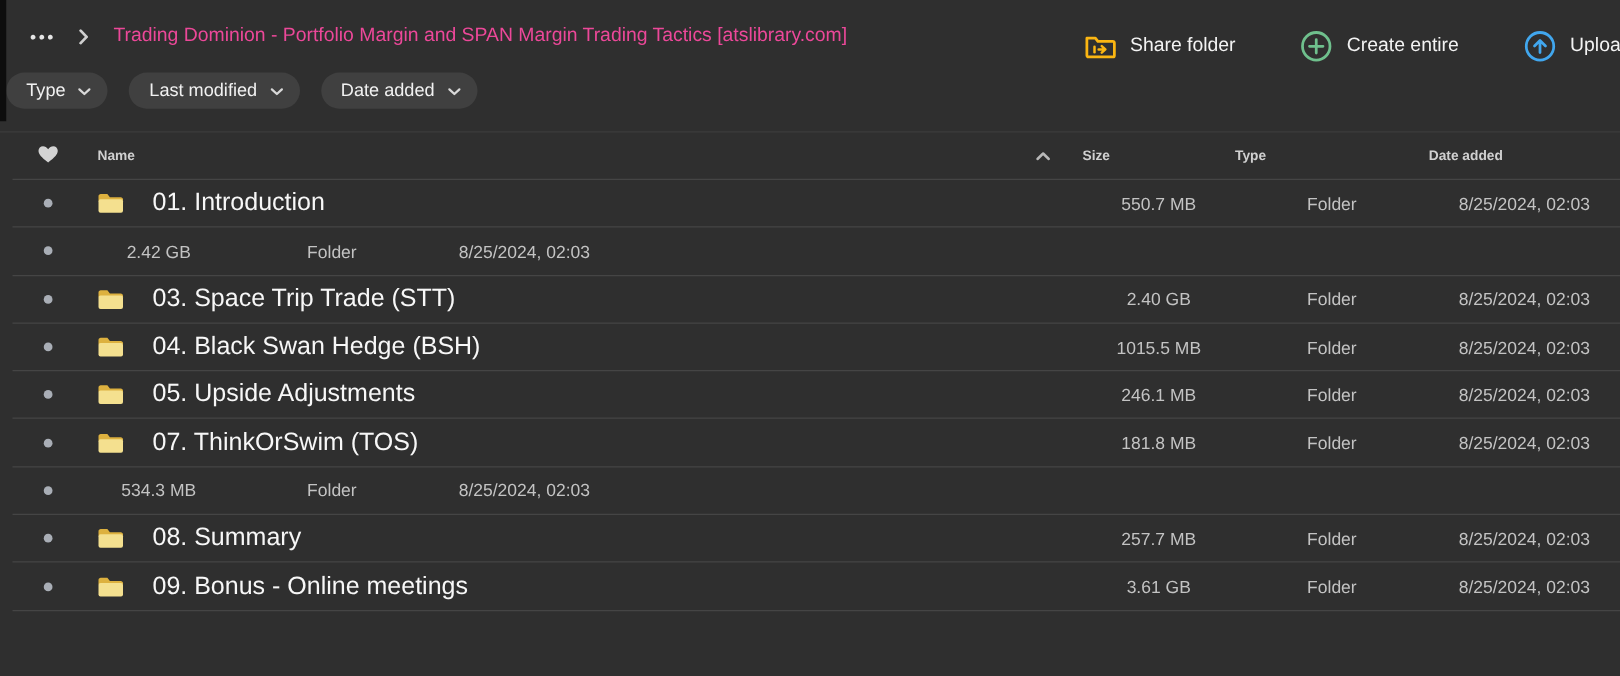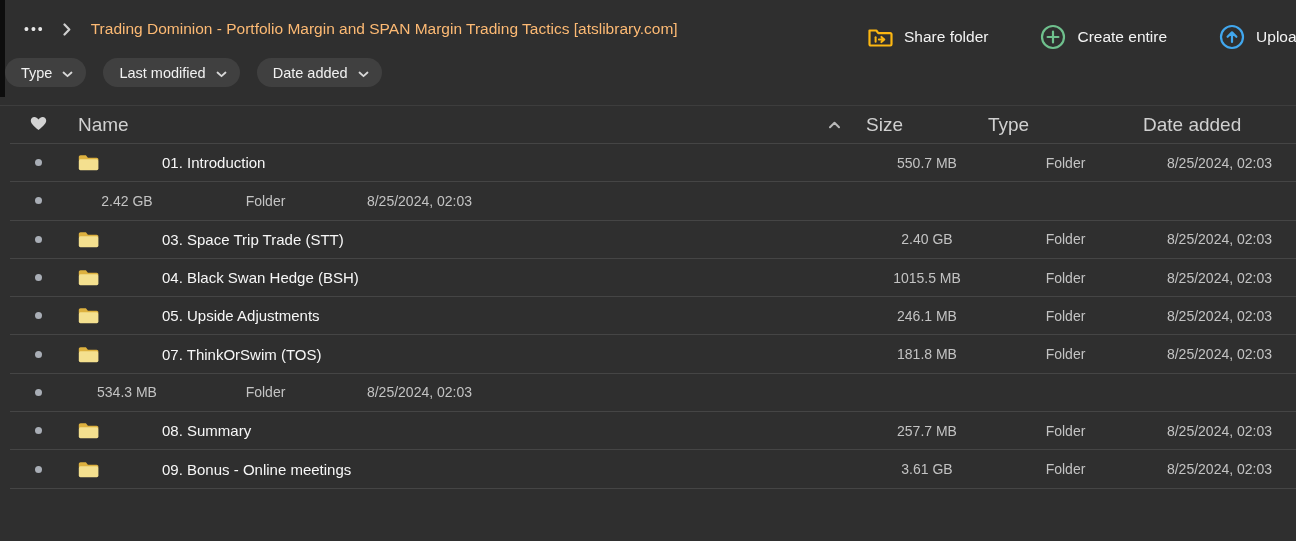--- a/index.html
+++ b/index.html
@@ -31,21 +31,21 @@
   .menu-dots {
     color: #e6e6e6;
     font-size: 14px;
     letter-spacing: 2px;
     cursor: pointer;
     line-height: 1;
     padding: 4px 2px;
   }
   .crumb-chevron { margin: 0 20px 0 16px; display: flex; }
   .crumb-title {
-    color: #fdba74;
+    color: #ec4899;
     font-size: 15.5px;
     white-space: nowrap;
   }
   .toolbar {
     position: absolute;
     left: 868px;
     top: 8px;
     height: 58px;
     display: flex;
     align-items: center;
@@ -87,42 +87,42 @@
   }
   .thead, .row {
     margin-left: 10px;
     border-bottom: 1px solid #454545;
     display: flex;
     align-items: center;
   }
   .thead {
     height: 37px;
     color: #d0d0d0;
-    font-size: 19px;
-    font-weight: normal;
+    font-size: 11px;
+    font-weight: bold;
   }
   .row { height: 37.3px; }
   .cell-fav {
     width: 56px;
     display: flex;
     justify-content: center;
     align-items: center;
     flex: none;
   }
   .cell-name {
     flex: 1;
     display: flex;
     align-items: center;
     padding-left: 12px;
     min-width: 0;
   }
   .cell-size { width: 122px; flex: none; }
   .cell-type { width: 155px; flex: none; }
   .cell-date { width: 153px; flex: none; }
-  .row .cell-name { color: #f7f7f7; font-size: 15px; gap: 40px; }
+  .row .cell-name { color: #f7f7f7; font-size: 20px; }
   .row .cell-size, .row .cell-type, .row .cell-date {
     color: #c3c3c3;
     font-size: 14px;
     text-align: center;
   }
   .folder-glyph { margin-right: 23px; display: flex; flex: none; }
   .bullet {
     width: 7px; height: 7px;
     border-radius: 50%;
     background: #a9aeb6;

